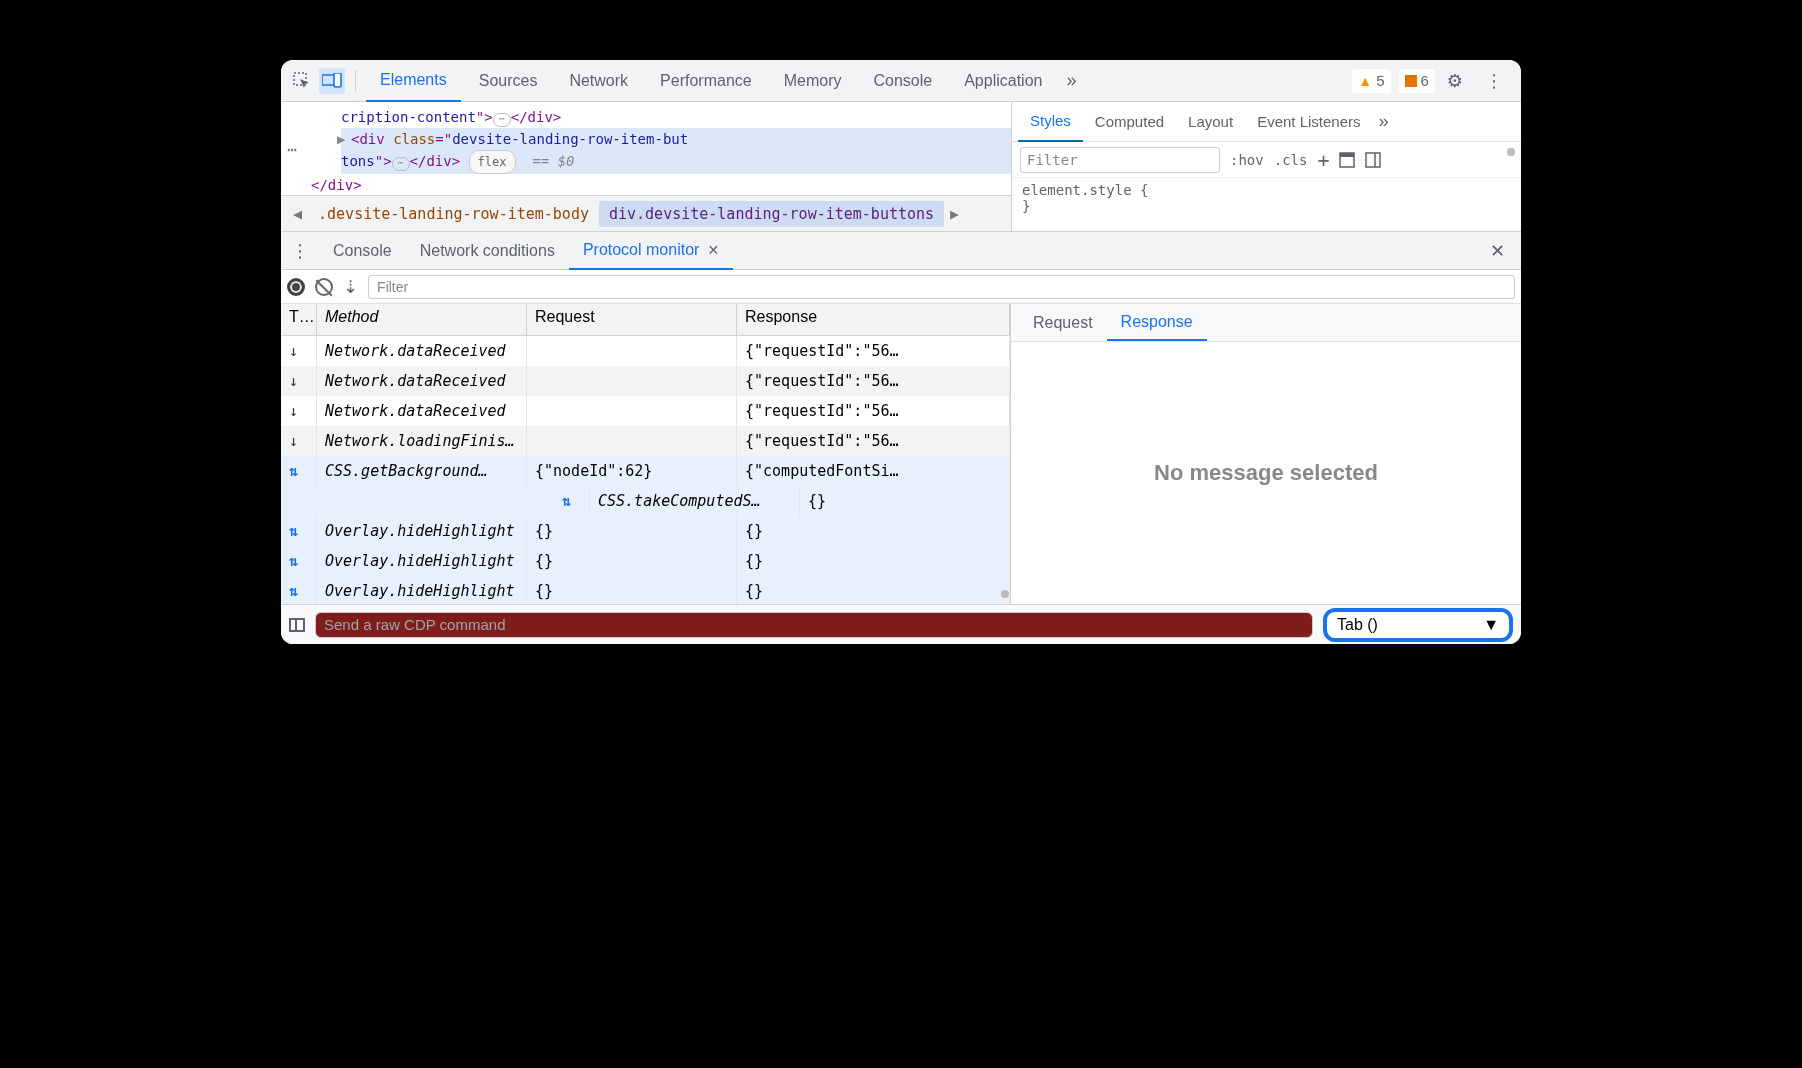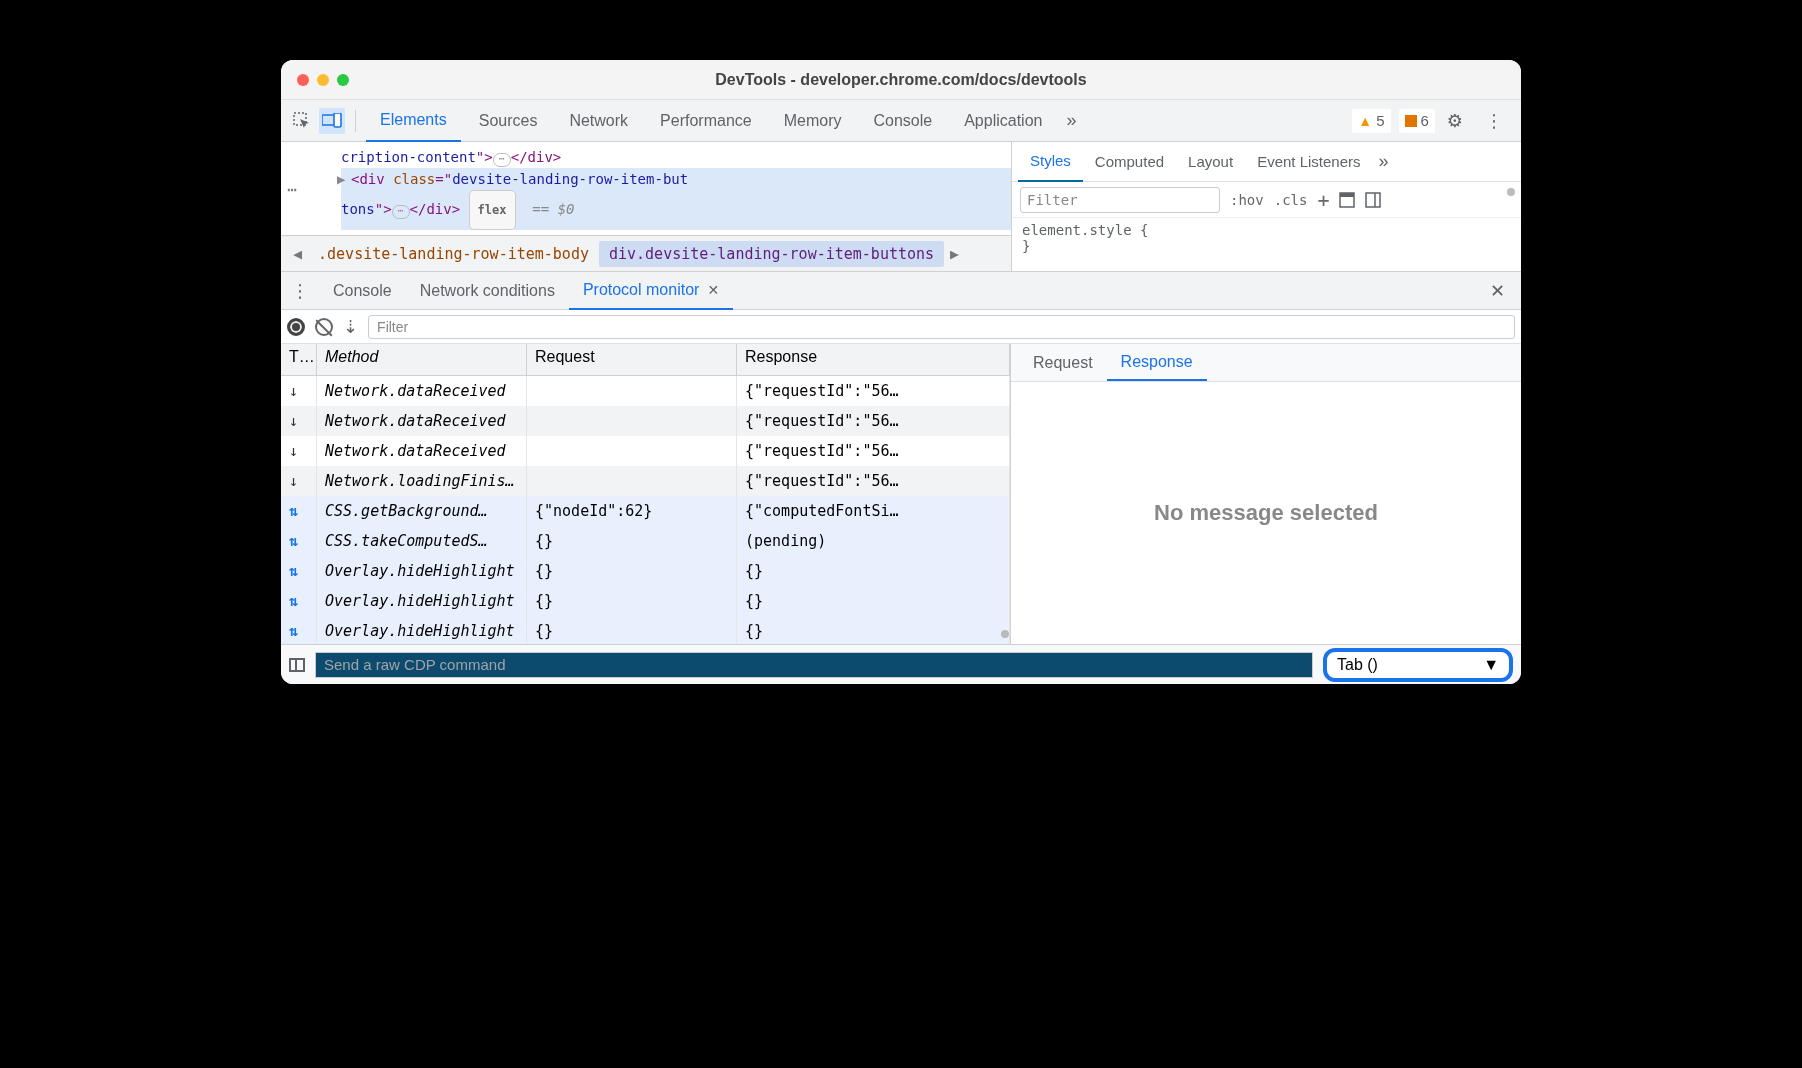--- a/index.html
+++ b/index.html
@@ -72,21 +72,21 @@
 
   .main-split { display: flex; height: 130px; border-bottom: 1px solid #d0d0d0; }
   .elements-pane { flex: 1; overflow: hidden; position: relative; font-family: Menlo, Consolas, monospace; font-size: 14px; }
   .code-area { padding: 4px 0 4px 60px; background: #fff; line-height: 22px; }
   .code-area .elided { display: inline-flex; align-items: center; justify-content: center; width: 18px; height: 14px; border: 1px solid #bbb; border-radius: 7px; font-size: 10px; color: #888; line-height: 10px; padding-bottom: 1px; }
   .code-area .row-sel { background: #dbe8f9; display: block; padding-left: 10px; }
   .tri { color: #888; margin-left: -14px; display: inline-block; width: 14px; }
   .tag { color: #881280; }
   .attr-n { color: #994500; }
   .attr-v { color: #1a1aa6; }
-  .pill { display: inline-block; padding: 8px 8px; border: 1px solid #ccc; border-radius: 5px; font-size: 12px; color: #666; background: #f7f7f7; font-weight: bold; }
+  .pill { display: inline-block; padding: 0 8px; border: 1px solid #ccc; border-radius: 10px; font-size: 12px; color: #666; background: #f7f7f7; }
   .eq0 { color: #888; font-style: italic; }
   .dots-left { position: absolute; left: 6px; top: 38px; color: #777; font-size: 16px; letter-spacing: 2px; }
   .crumb-bar {
     position: absolute; bottom: 0; left: 0; right: 0; height: 36px;
     background: #f1f3f4; border-top: 1px solid #d0d0d0;
     display: flex; align-items: center; font-size: 15px; padding: 0 6px;
   }
   .crumb-arrow { color: #777; padding: 0 6px; }
   .crumb { padding: 4px 10px; color: #994500; }
   .crumb.sel { background: #cddbf3; border-radius: 2px; color: #5f217e; }
@@ -144,41 +144,33 @@
   .pm-dtab.active { color: #1a73e8; border-bottom: 2px solid #1a73e8; }
   .nomsg { flex: 1; display: flex; align-items: center; justify-content: center; color: #888; font-size: 22px; font-weight: 600; }
   .sdot2 { position: absolute; left: -10px; bottom: 6px; width: 8px; height: 8px; background: #bbb; border-radius: 50%; }
 
   .cmd-bar {
     height: 40px; border-top: 1px solid #d0d0d0; background: #f8f9fa;
     display: flex; align-items: center; padding: 0 8px; gap: 10px;
   }
   .side-icon { width: 16px; height: 14px; border: 2px solid #5f6368; position: relative; }
   .side-icon::after { content:""; position:absolute; left: 4px; top:0; bottom:0; width:2px; background:#5f6368;}
-  .cmd-input { flex: 1; height: 26px; border: 1px solid #ccc; border-radius: 1px; font-size: 15px; color: #a0a4a8; display:flex; align-items:center; padding: 0 8px; background: #0c4a6e; }
+  .cmd-input { flex: 1; height: 26px; border: 1px solid #ccc; border-radius: 6px; font-size: 15px; color: #a0a4a8; display:flex; align-items:center; padding: 0 8px; background: #7f1d1d; }
   .tab-select {
     width: 190px; height: 34px; border: 4px solid #1a73e8; border-radius: 12px;
     display: flex; align-items: center; justify-content: space-between; padding: 0 10px; font-size: 16px;
     background: #fff;
   }
   svg { display: block; }
 </style>
 </head>
 <body>
 
 <div class="window">
 
-  <div class="titlebar">
-    <div class="traffic">
-      <div class="dot red"></div>
-      <div class="dot yellow"></div>
-      <div class="dot green"></div>
-    </div>
-    <div class="title">DevTools - developer.chrome.com/docs/devtools</div>
-  </div>
 
   <div class="toolbar">
     <div class="tool-icon">
       <svg width="18" height="18" viewBox="0 0 18 18">
           <rect x="1" y="1" width="12" height="12" fill="none" stroke="#5f6368" stroke-width="1.5" stroke-dasharray="2 2"></rect>
           <path d="M7 7 L16 11 L12 12 L11 16 Z" fill="#5f6368"></path>
         </svg>
     </div>
     <div class="tool-icon active active-bg">
       <svg width="20" height="16" viewBox="0 0 20 16">
@@ -326,21 +318,20 @@
             <div class="col c-m">CSS.getBackground…</div>
             <div class="col c-req">{"nodeId":62}</div>
             <div class="col c-res">{"computedFontSi…</div>
           </div>
           <div class="pm-row blue">
             <div class="col c-t">
               <span class="arr-both"></span>
             </div>
             <div class="col c-m">CSS.takeComputedS…</div>
             <div class="col c-req">{}</div>
-            <div class="col c-res">(pending)</div>
           </div>
           <div class="pm-row blue">
             <div class="col c-t">
               <span class="arr-both"></span>
             </div>
             <div class="col c-m">Overlay.hideHighlight</div>
             <div class="col c-req">{}</div>
             <div class="col c-res">{}</div>
           </div>
           <div class="pm-row blue">

